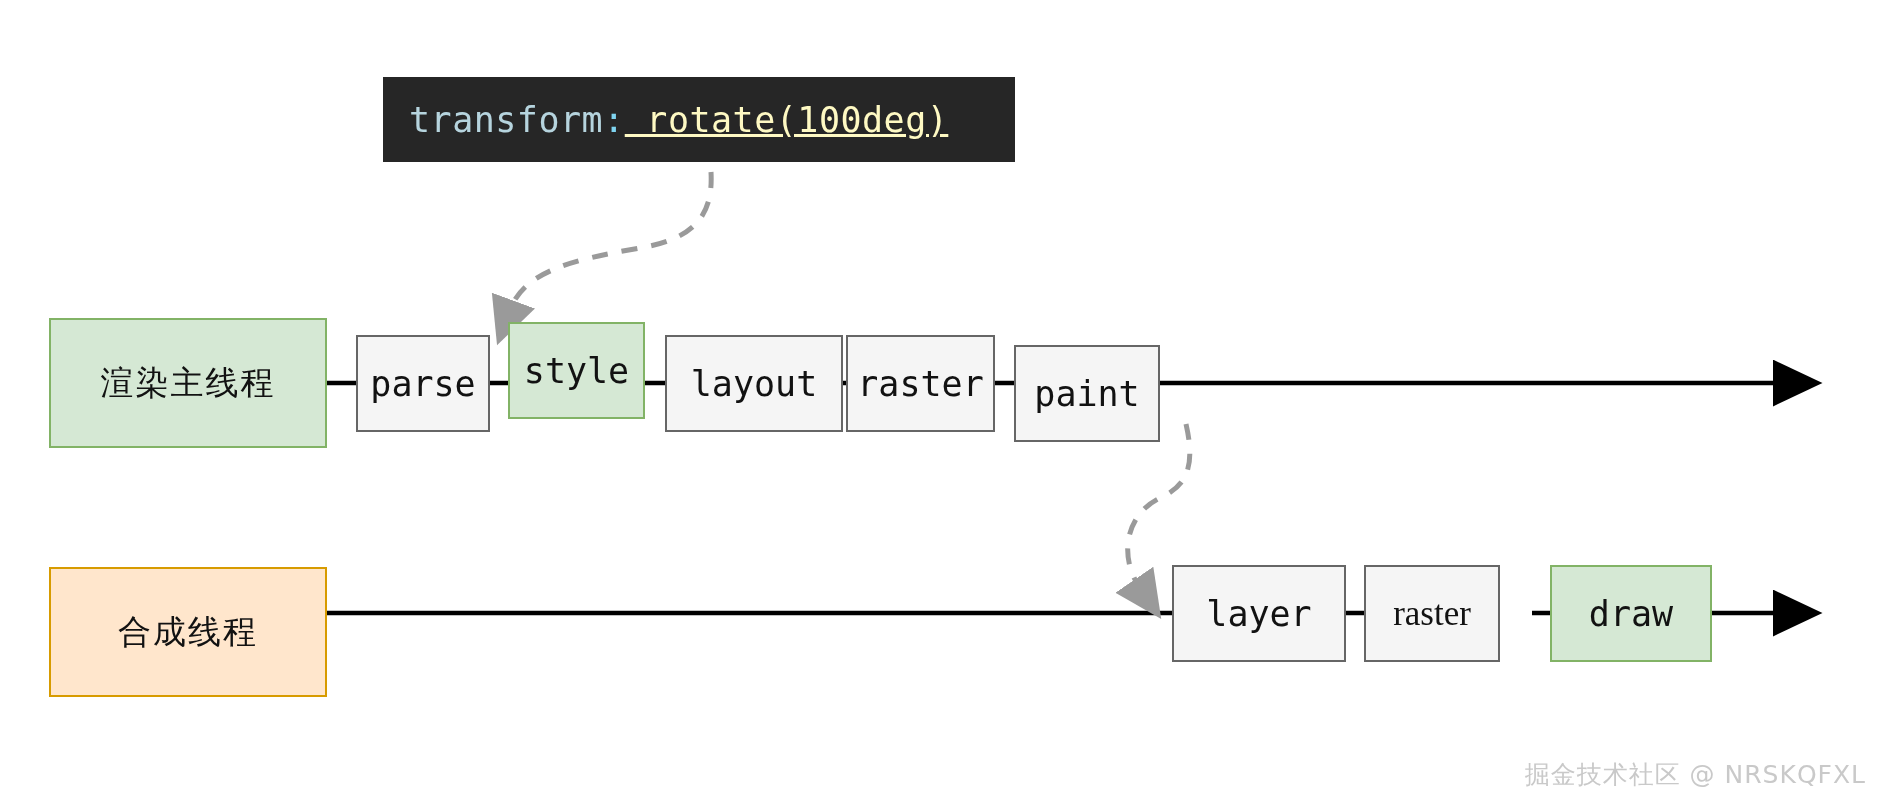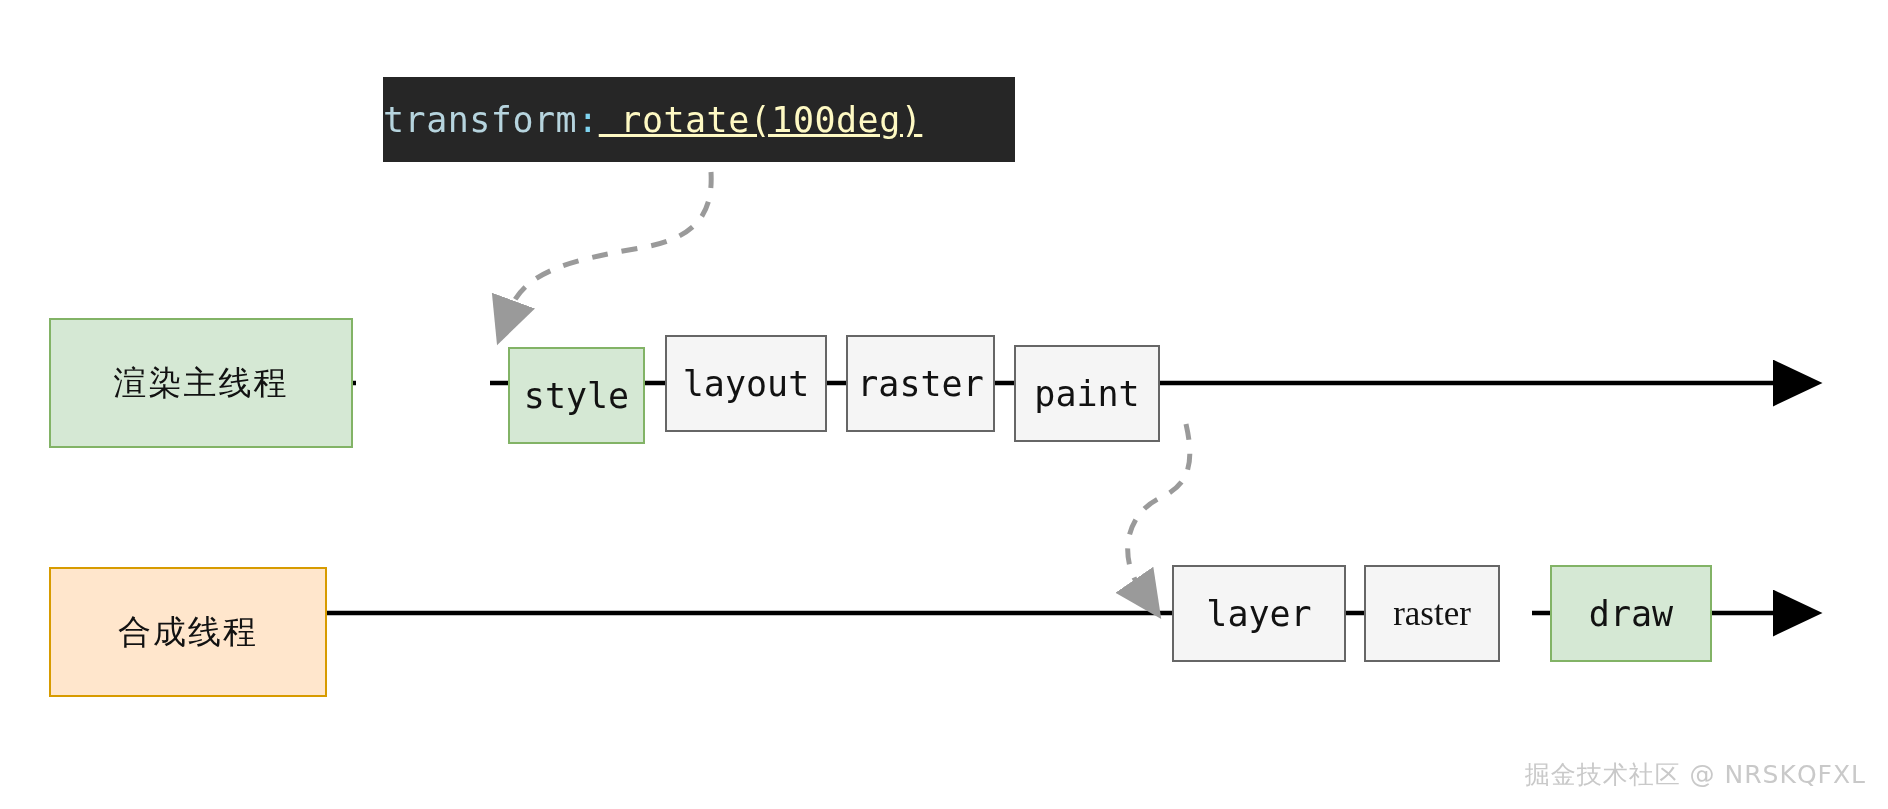--- a/index.html
+++ b/index.html
@@ -34,20 +34,21 @@
   .code-box {
     position: absolute;
     left: 383px;
     top: 77px;
     width: 632px;
     height: 85px;
     background: #262626;
     display: flex;
     align-items: center;
     box-sizing: border-box;
+    padding-left: 26px;
     white-space: pre;
     font-family: "DejaVu Sans Mono", "Liberation Mono", monospace;
     font-size: 35px;
     letter-spacing: 0.5px;
   }
   .tok-prop  { color: #b6d4de; }
   .tok-colon { color: #7fd4f0; }
   .tok-val   { color: #fef9c3; text-decoration: underline; }
 
   
@@ -143,26 +144,27 @@
 
     <path d="M 711,172 C 713,210 700,238 640,248 C 570,260 524,272 510,310" fill="none" stroke="#9a9a9a" stroke-width="5" stroke-dasharray="16 14" stroke-linecap="butt" marker-end="url(#dashArrowDown)"></path>
 
     <path d="M 1186,424 C 1196,468 1186,486 1160,498 C 1126,514 1118,556 1140,588" fill="none" stroke="#9a9a9a" stroke-width="5" stroke-dasharray="16 14" stroke-linecap="butt" marker-end="url(#dashArrowRight)"></path>
   </svg>
 
   <div class="code-box">
     <span class="tok-prop">transform</span><span class="tok-colon">:</span><span class="tok-val"> rotate(100deg)</span>
   </div>
 
-  <div class="thread-label green" style="left:49px; top:318px; width:304px; height:130px;">渲染主线程</div>
+  <div class="thread-label green" style="left:49px; top:318px; width:278px; height:130px;">渲染主线程</div>
 
+  <div class="node" style="left:356px; top:335px; width:134px; height:97px;">parse</div>
 
-  <div class="node green" style="left:508px; top:347px; width:137px; height:97px;">style</div>
+  <div class="node green" style="left:508px; top:322px; width:137px; height:97px;">style</div>
 
-  <div class="node" style="left:665px; top:335px; width:162px; height:97px;">layout</div>
+  <div class="node" style="left:665px; top:335px; width:178px; height:97px;">layout</div>
 
   <div class="node" style="left:846px; top:335px; width:149px; height:97px;">raster</div>
 
   <div class="node" style="left:1014px; top:335px; width:146px; height:97px;margin-top:10px;">paint</div>
 
   <div class="thread-label orange" style="left:49px; top:548px; width:278px; height:130px;">合成线程</div>
 
   <div class="node" style="left:1172px; top:565px; width:174px; height:97px;">layer</div>
 
   <div class="node" style="left:1364px; top:565px; width:136px; height:97px;font-family:Liberation Serif, serif;">raster</div>

